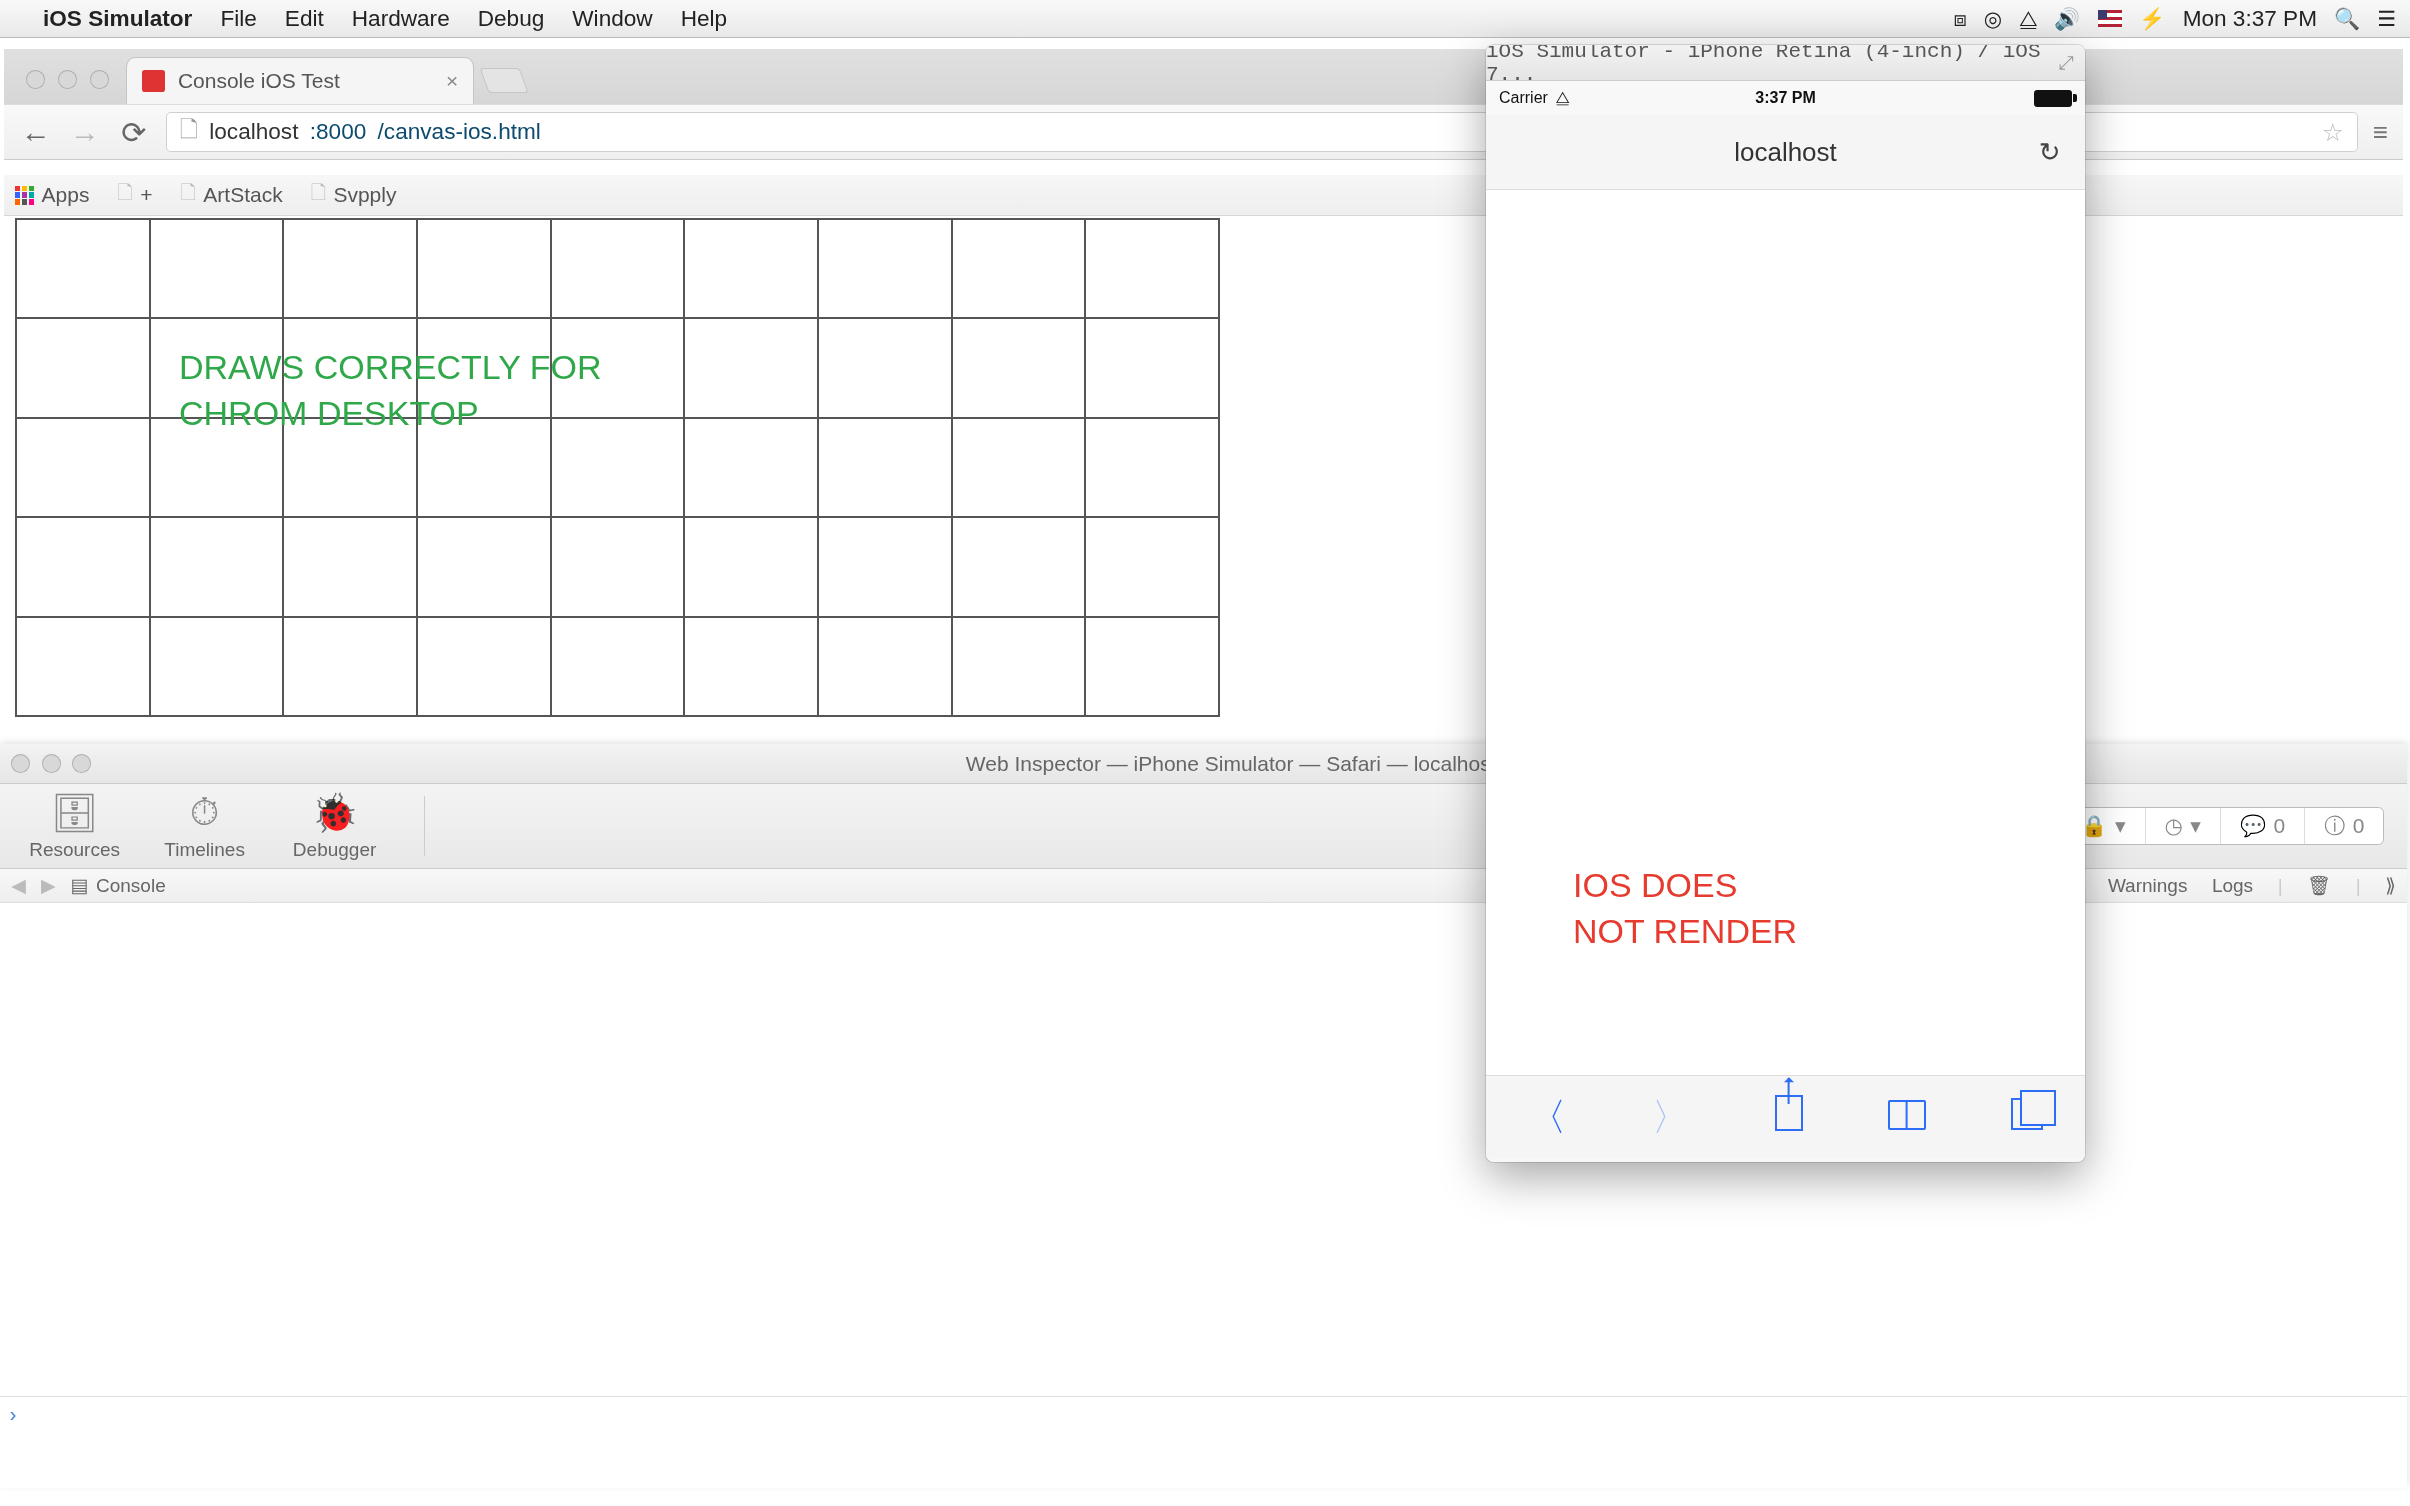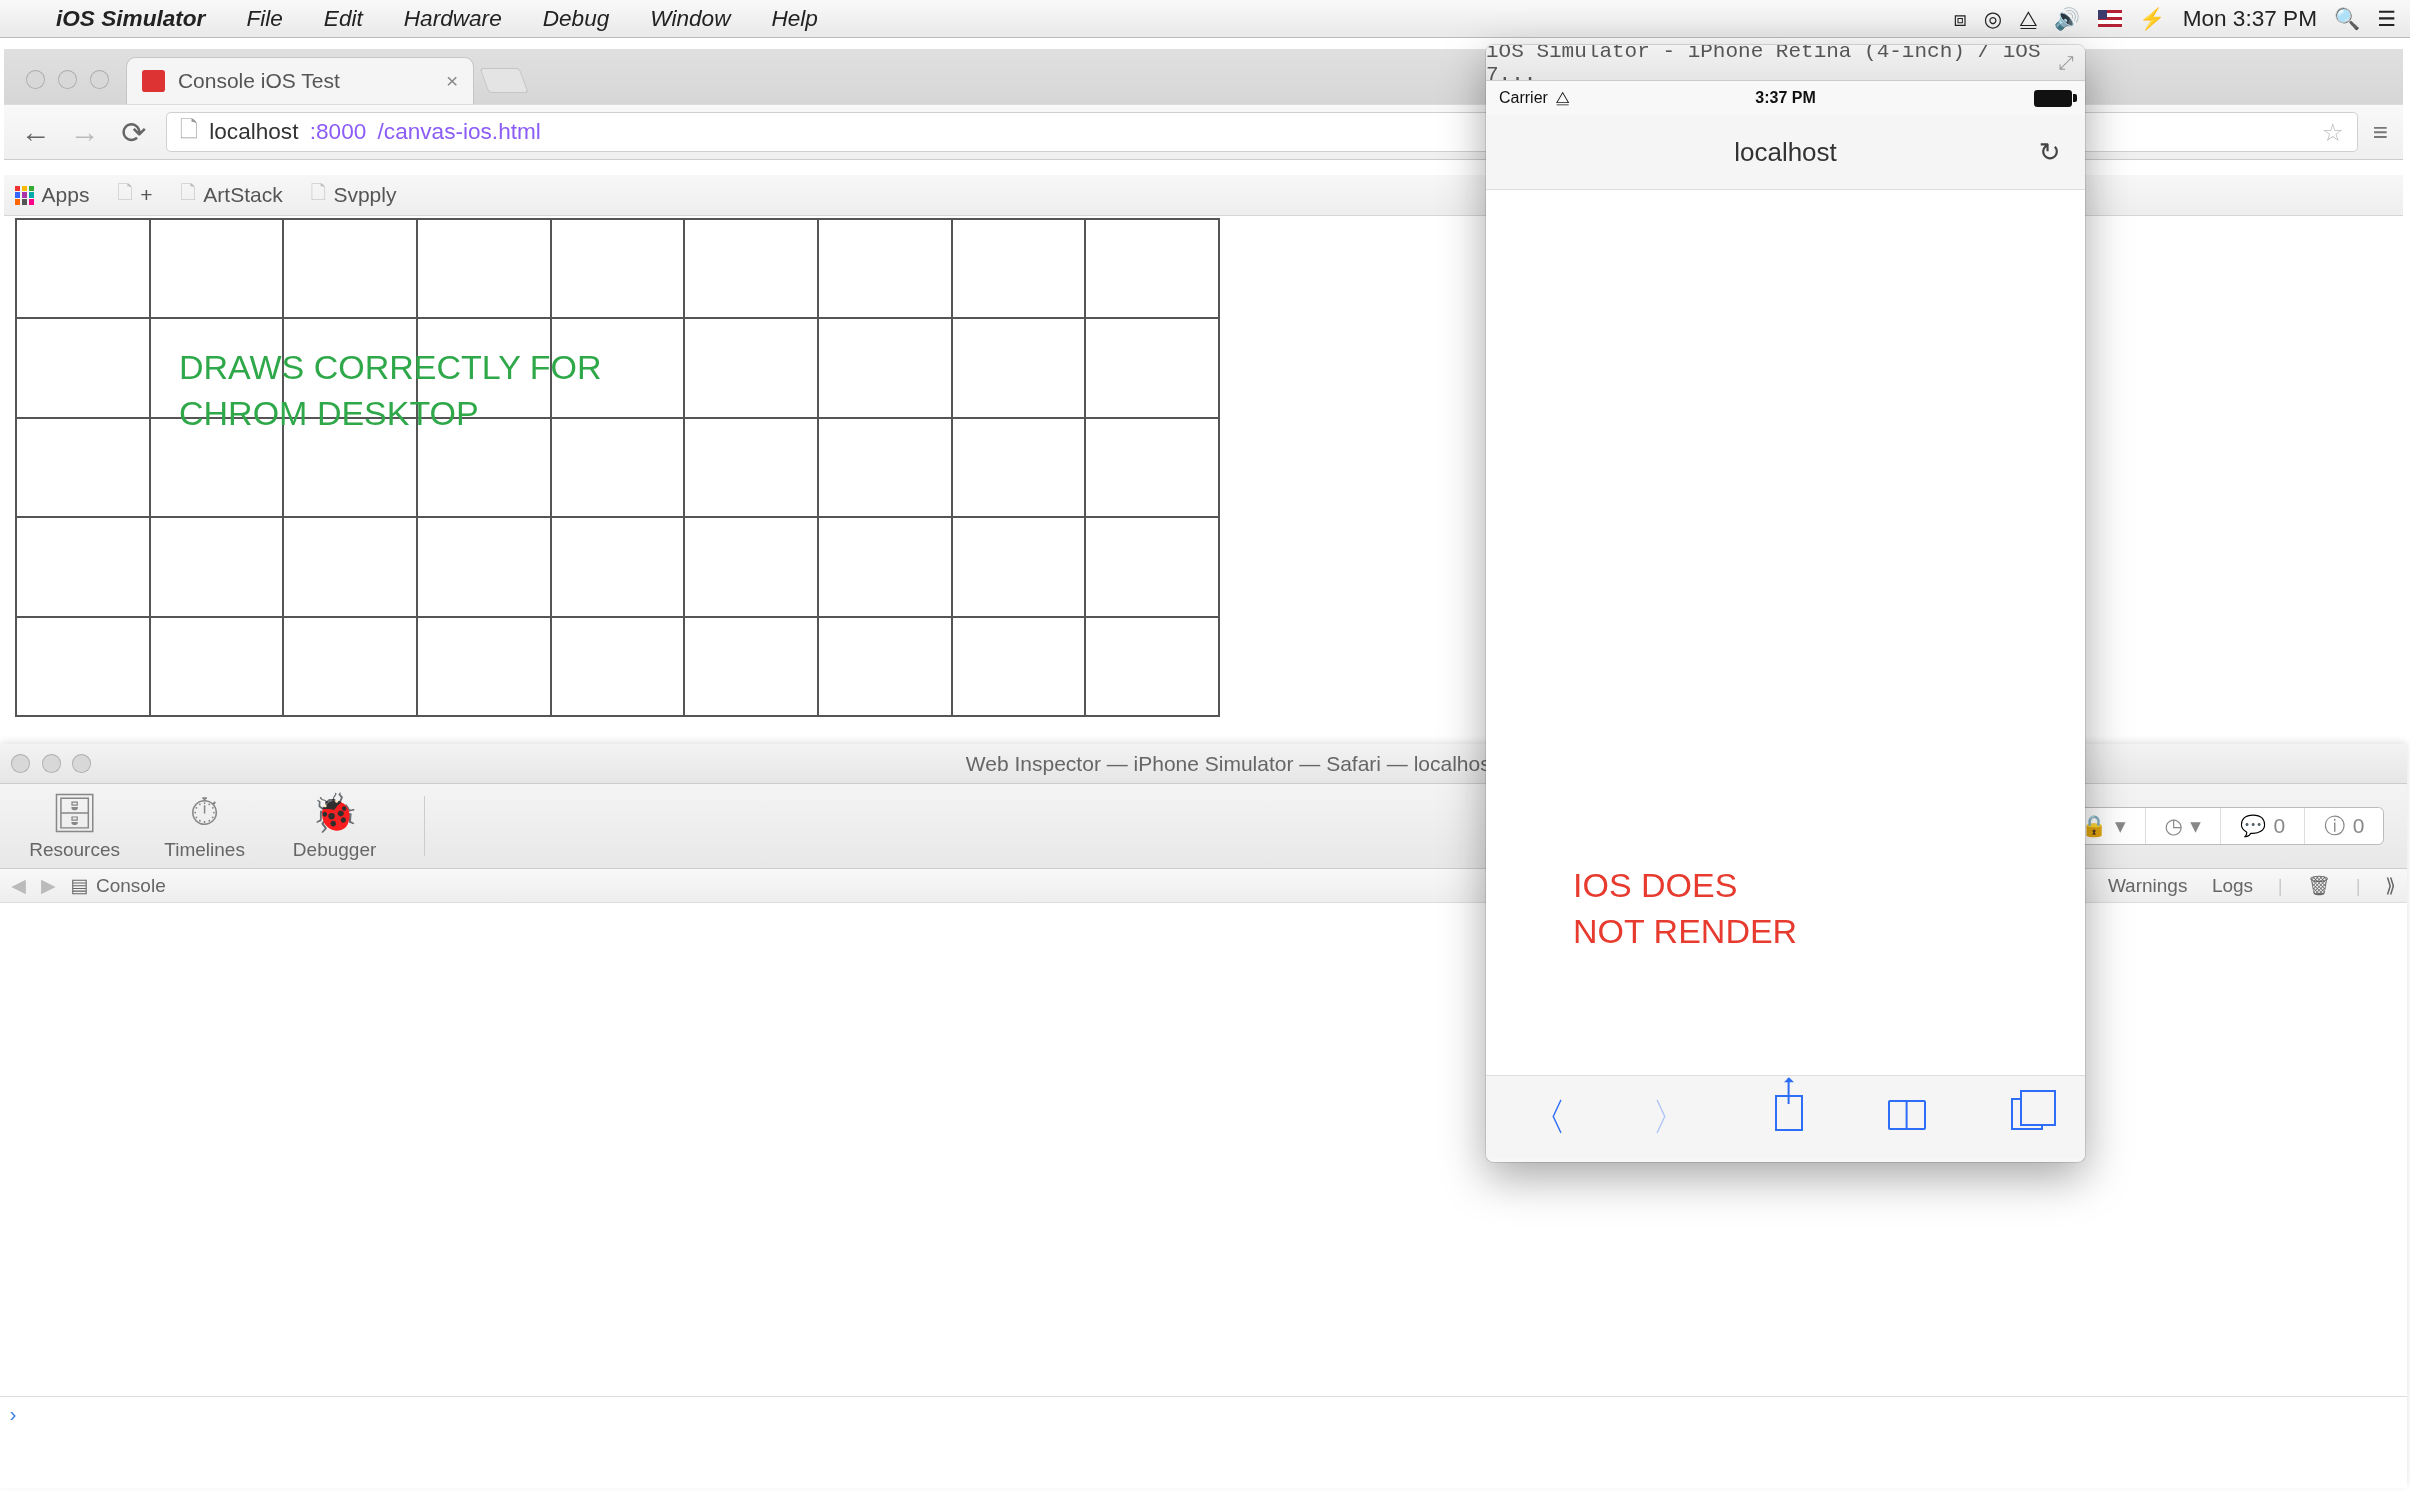--- a/index.html
+++ b/index.html
@@ -19,21 +19,21 @@
   top: 0; left: 0; right: 0;
   height: 38px;
   background: linear-gradient(#f9f9f9, #e9e9e9);
   border-bottom: 0.9px solid #bbb;
   display: flex;
   align-items: center;
   padding: 0 15px;
   color: #222;
   font-size: 22.6px;
 }
-.menubar .left { display: flex; align-items: flex-end; gap: 41px; font-style: italic; }
+.menubar .left { display: flex; align-items: flex-end; gap: 28px; }
 .menubar .right { margin-left: auto; display: flex; align-items: center; gap: 17px; }
 .menubar .apple { font-size: 26px; }
 .menubar .app { font-weight: 700; }
 .menubar .icon { font-size: 21px; }
 
 
 .chrome-window {
   position: absolute;
   top: 49px; left: 3.8px;
   width: 2399px;
@@ -99,21 +99,21 @@
   border: 0.9px solid #d0d0d0;
   border-radius: 4.7px;
   display: flex;
   align-items: center;
   padding: 0 13px;
   gap: 11.3px;
   color: #333;
   font-size: 22.6px;
 }
 .omnibox .host { color:#333; }
-.omnibox .path { color:#8b5cf6; }
+.omnibox .path { color:#0c4a6e; }
 .omnibox .file-icon { color:#999; }
 .omnibox .star { margin-left:auto; color:#bbb; font-size:24.5px; }
 .chrome-menu { font-size:26px; color:#777; }
 
 .bookmarks {
   height: 41px;
   background: linear-gradient(#f7f7f7, #eee);
   border-bottom: 0.9px solid #d6d6d6;
   display: flex;
   align-items: center;

